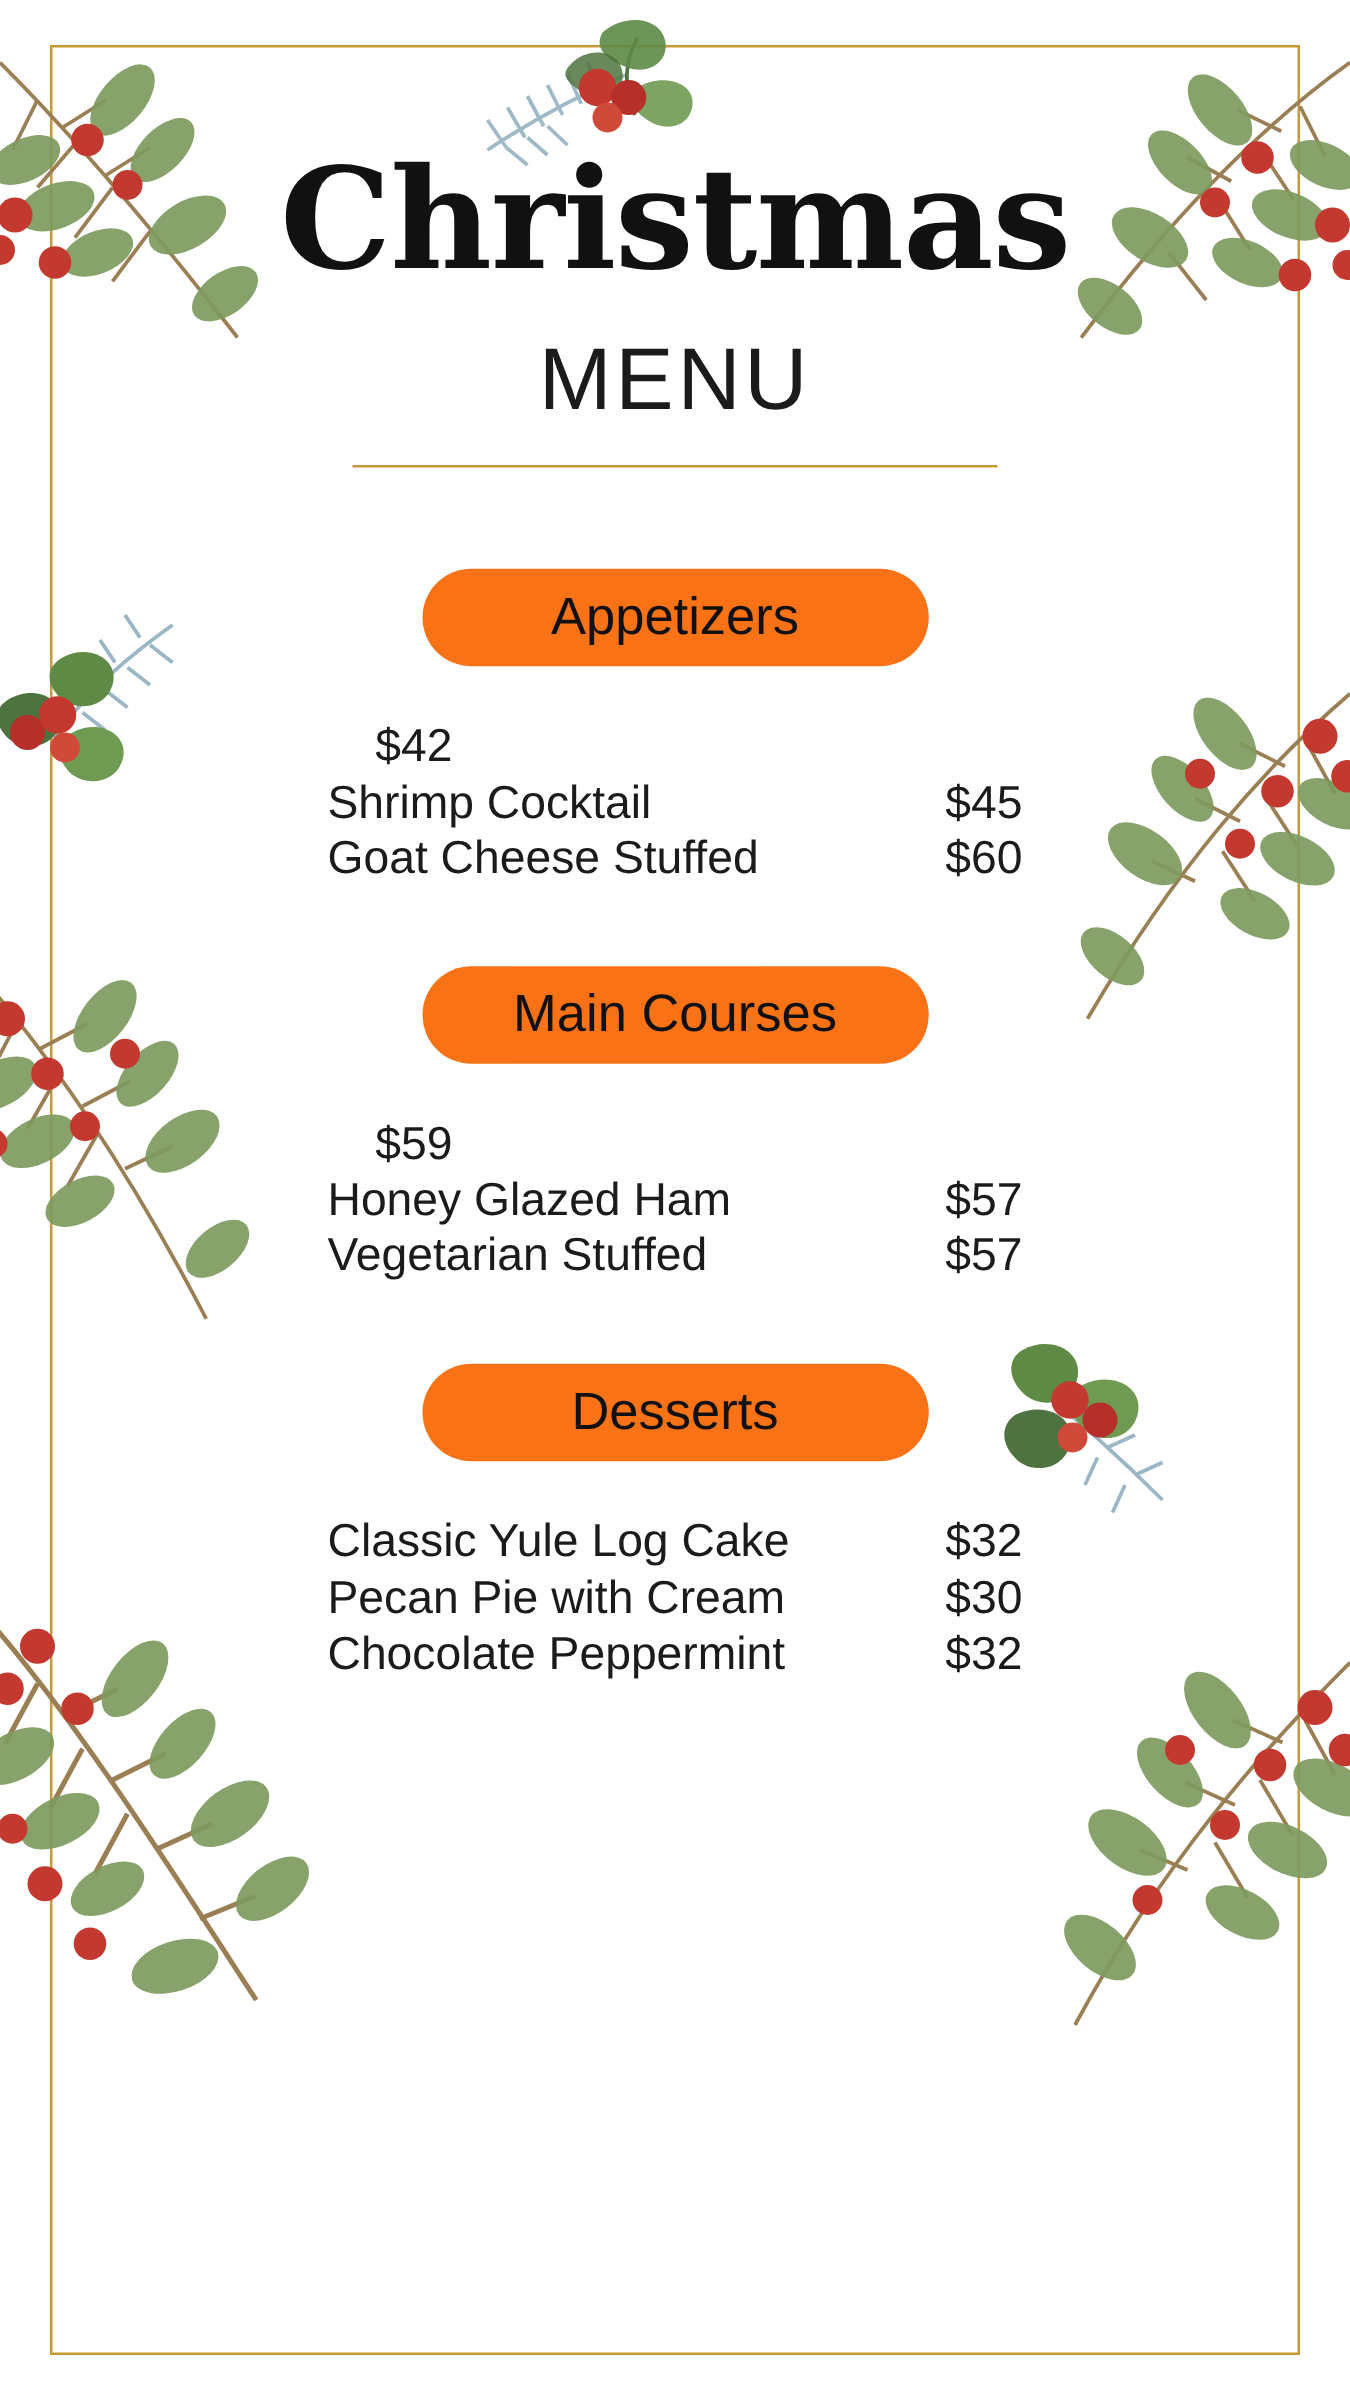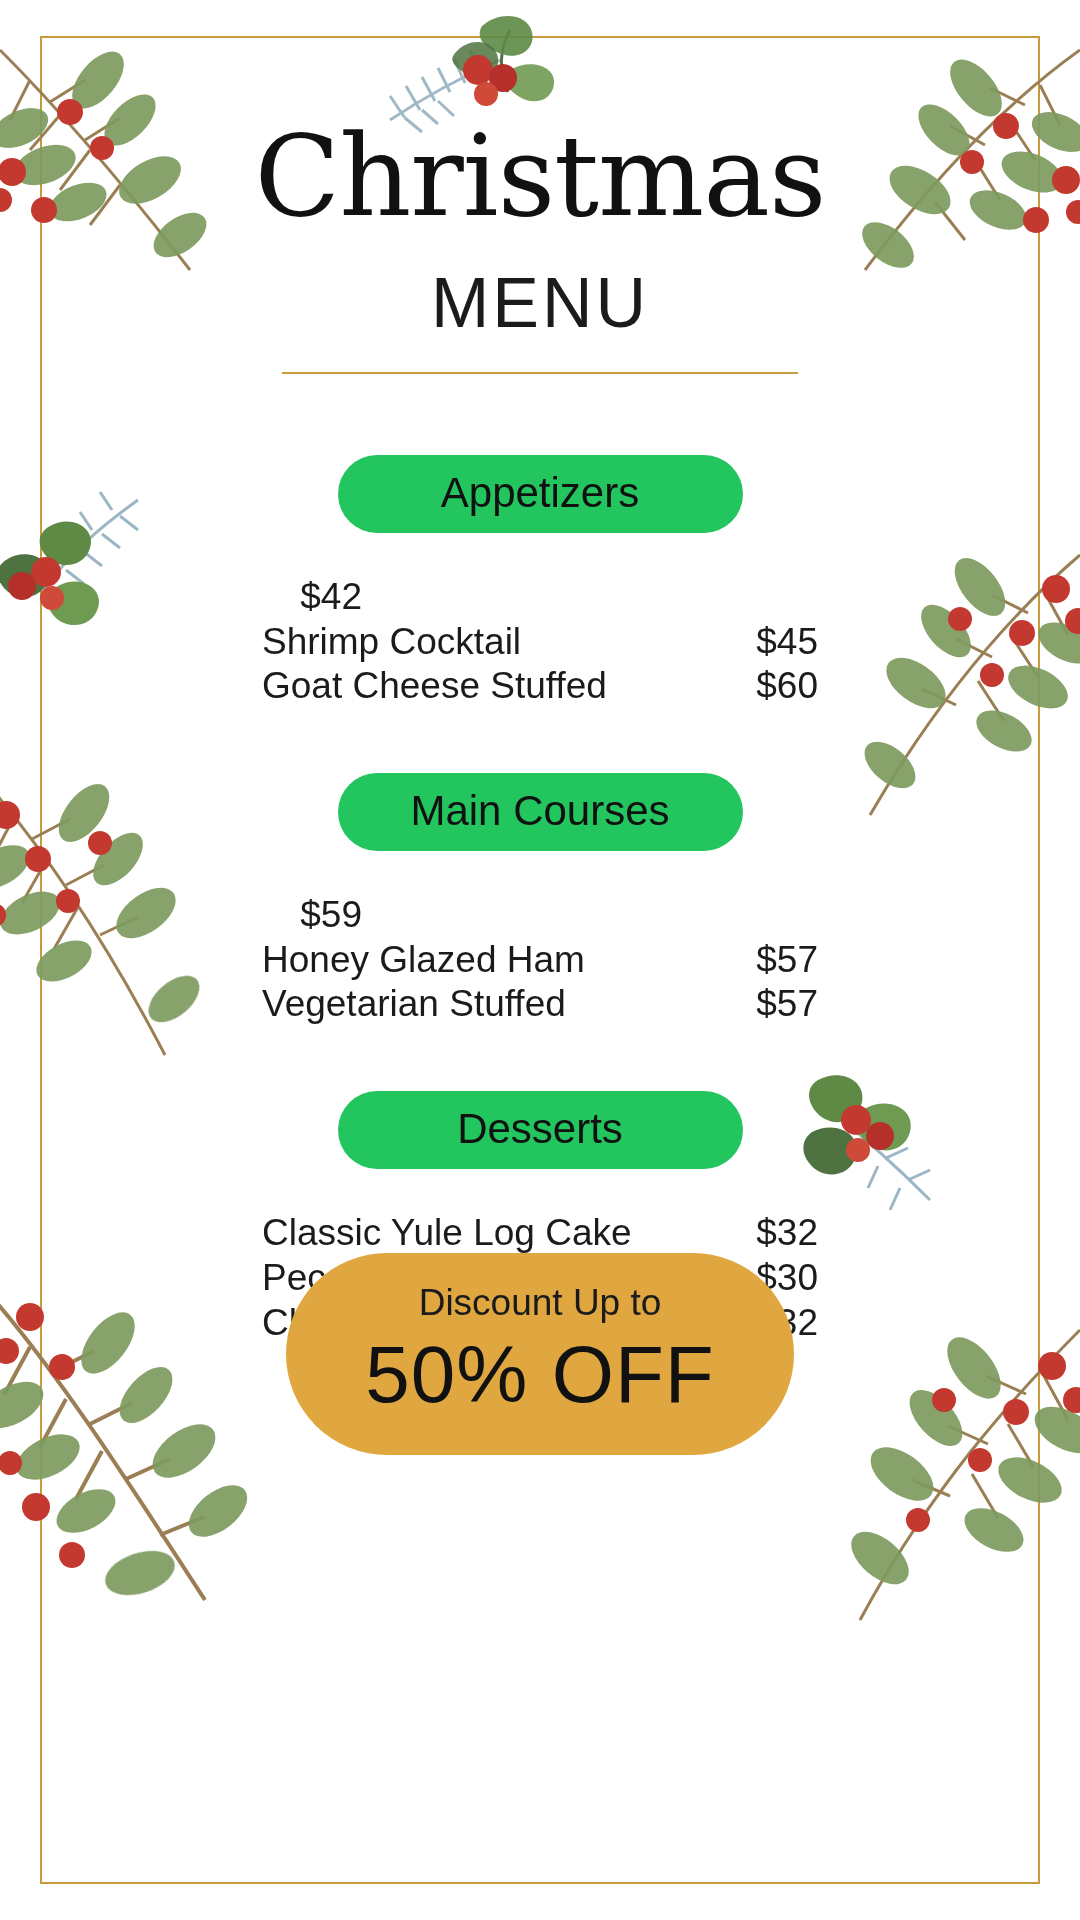--- a/index.html
+++ b/index.html
@@ -32,21 +32,21 @@
 
   
   .header {
     position: absolute;
     left: 0; top: 120px;
     width: 1080px;
     text-align: center;
   }
   .title {
     font-family: "DejaVu Serif", "Liberation Serif", serif;
-    font-weight: 400;
+    font-weight: 700;
     font-size: 112px;
     letter-spacing: -1px;
     color: #111111;
     line-height: 1;
   }
   .subtitle {
     font-family: "Liberation Sans", sans-serif;
     font-weight: 400;
     font-size: 70px;
     letter-spacing: 3px;
@@ -64,21 +64,21 @@
   
   .content {
     position: absolute;
     left: 0; top: 455px;
     width: 1080px;
   }
   .section { width: 1080px; }
   .section-pill-wrap { text-align: center; }
   .section-pill {
     display: inline-block;
-    background: #22c55e;
+    background: #f97316;
     color: #111111;
     font-size: 42px;
     border-radius: 40px;
     padding: 17px 70px 19px 70px;
     min-width: 405px;
     line-height: 1;
     font-family: "Liberation Sans", sans-serif;
   }
   .items {
     width: 556px;
@@ -447,20 +447,14 @@
         </div>
         <div class="item">
           <span class="item-name">Chocolate Peppermint</span>
           <span class="item-price">$32</span>
         </div>
       </div>
     </div>
 
   </div>
 
-  <div class="discount-wrap">
-    <div class="discount">
-      <div class="discount-small">Discount Up to</div>
-      <div class="discount-big">50% OFF</div>
-    </div>
-  </div>
 
 </div>
 
 </body></html>

